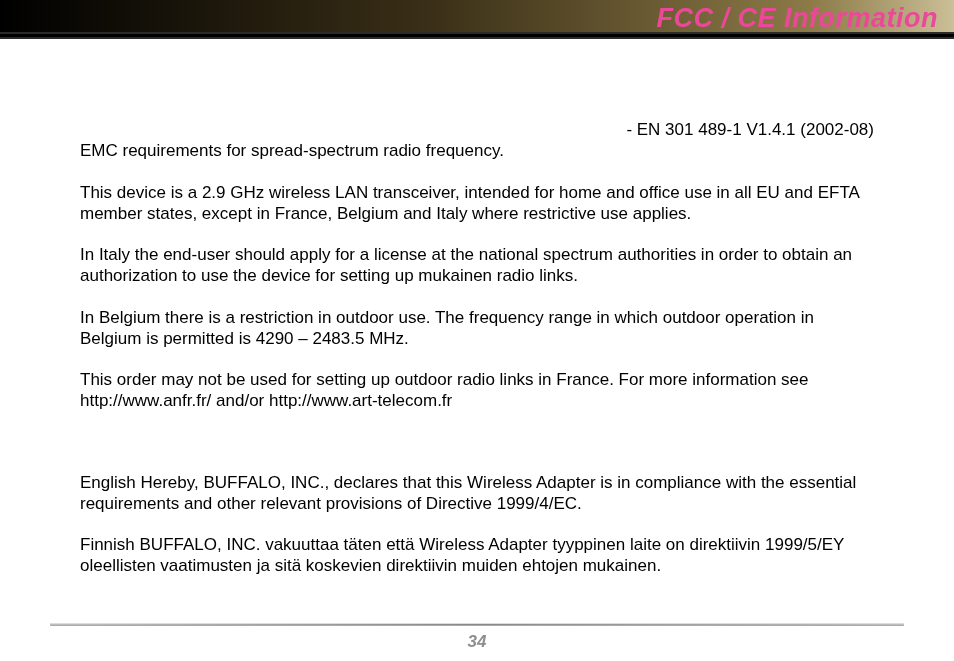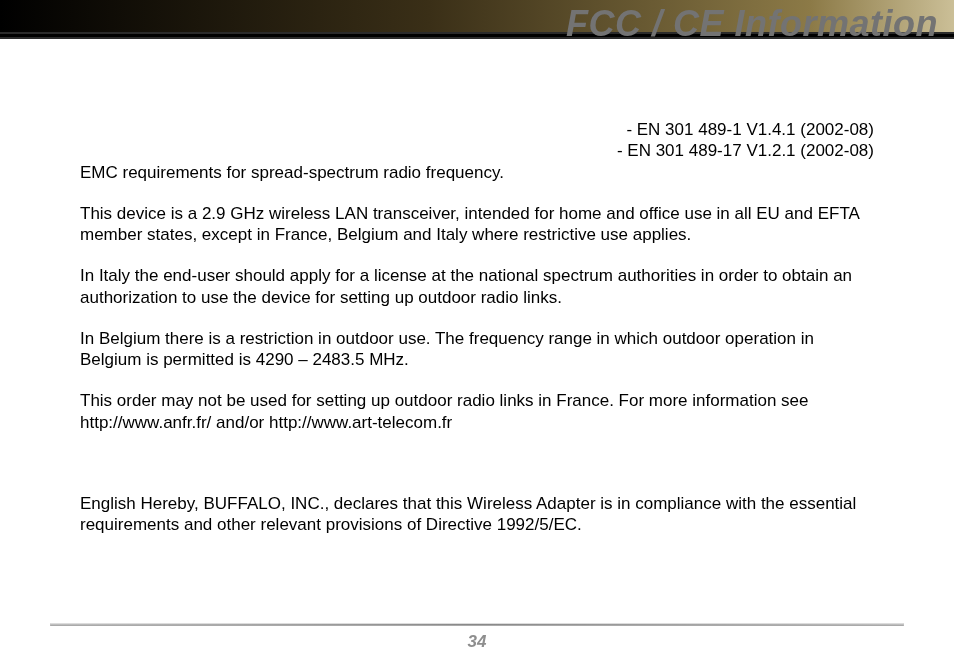--- a/index.html
+++ b/index.html
@@ -18,24 +18,24 @@
   }
   .top-gradient {
     height: 32px;
     width: 100%;
     background: linear-gradient(to right, #000000 0%, #3a2f17 45%, #8c7a47 85%, #cbbf97 100%);
   }
   .header-title {
     position: absolute;
     top: 3px;
     right: 16px;
-    font-size: 36px;
+    font-size: 27px;
     font-style: italic;
     font-weight: bold;
-    color: #737373;
+    color: #ec4899;
     letter-spacing: 0.5px;
   }
   .header-rule {
     height: 3px;
     background: #000000;
     margin: 0;
     border-top: 2px solid #2b2b2b;
     border-bottom: 2px solid #2b2b2b;
   }
   .content {
@@ -80,31 +80,31 @@
 <body>
 
 <div class="page">
 
   <div class="top-gradient"></div>
   <div class="header-title">FCC / CE Information</div>
   <div class="header-rule"></div>
 
   <div class="content">
     <p class="tight">- EN 301 489-1 V1.4.1 (2002-08)</p>
-    <p class="tight">- EN 301 489-17 V1.2.1 (2002-08)</p>
     <p>EMC requirements for spread-spectrum radio frequency.</p>
 
     <p>This device is a 2.9 GHz wireless LAN transceiver, intended for home and office use in all EU and EFTA member states, except in France, Belgium and Italy where restrictive use applies.</p>
-    <p>In Italy the end-user should apply for a license at the national spectrum authorities in order to obtain an authorization to use the device for setting up outdoor radio links.</p>
+    <p>In Italy the end-user should apply for a license at the national spectrum authorities in order to obtain an authorization to use the device for setting up mukainen radio links.</p>
     <p>In Belgium there is a restriction in outdoor use. The frequency range in which outdoor operation in Belgium is permitted is 4290 – 2483.5 MHz.</p>
     <p>This order may not be used for setting up outdoor radio links in France. For more information see http://www.anfr.fr/ and/or http://www.art-telecom.fr</p>
 
     <div class="spacer"></div>
 
-    <p>English   Hereby, BUFFALO, INC., declares that this Wireless Adapter is in compliance with the essential requirements and other relevant provisions of Directive 1992/5/EC.</p>
+    <p>English   Hereby, BUFFALO, INC., declares that this Wireless Adapter is in compliance with the essential requirements and other relevant provisions of Directive 1999/4/EC.</p>
+    <p>Finnish   BUFFALO, INC. vakuuttaa täten että Wireless Adapter tyyppinen laite on direktiivin 1999/5/EY oleellisten vaatimusten ja sitä koskevien direktiivin muiden ehtojen mukainen.</p>
   </div>
 
   <div class="footer">
     <div class="footer-rule"></div>
     <div class="page-number">34</div>
   </div>
 
 </div>
 
 </body></html>

